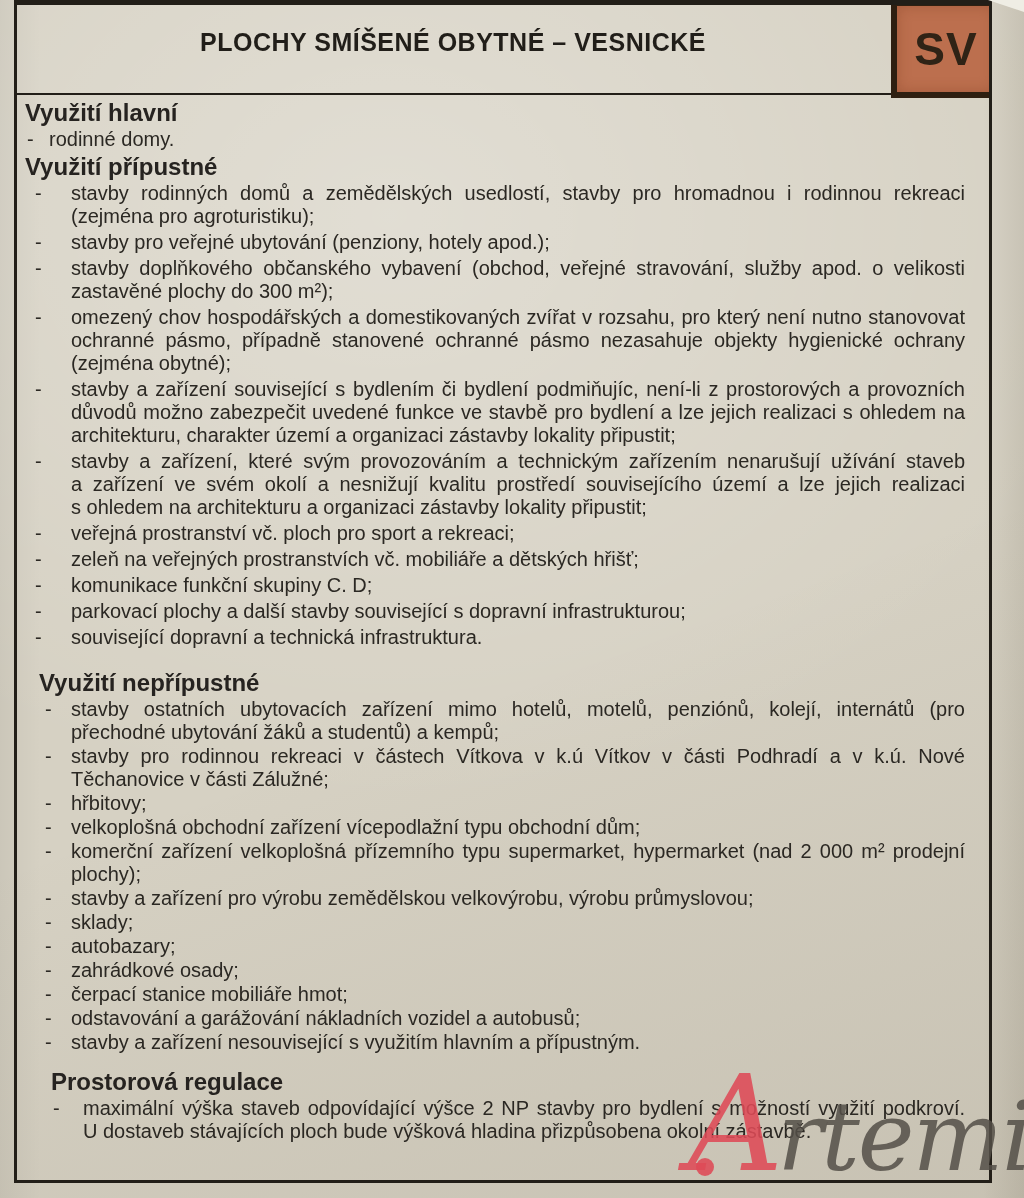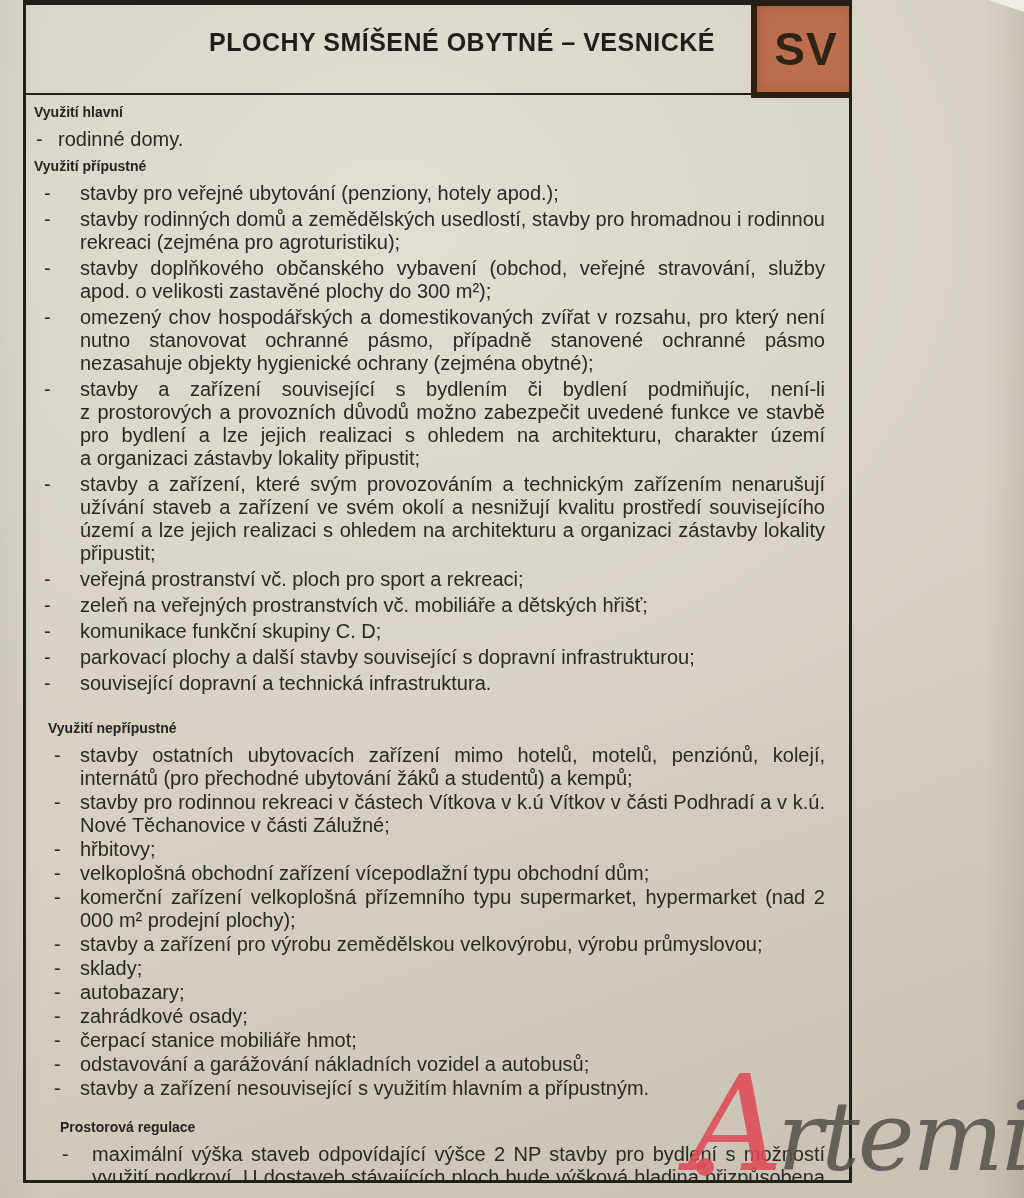--- a/index.html
+++ b/index.html
@@ -14,22 +14,22 @@
     width: 1024px; height: 1198px;
     background:
       radial-gradient(130% 90% at 38% 18%, rgba(255,255,255,0.28) 0%, rgba(255,255,255,0.0) 55%),
       linear-gradient(160deg, rgba(0,0,0,0.0) 55%, rgba(70,58,35,0.10) 100%),
       linear-gradient(90deg, rgba(0,0,0,0.05) 0%, rgba(0,0,0,0) 4%, rgba(0,0,0,0) 96%, rgba(60,50,30,0.10) 100%),
       #d6d1c3;
     overflow: hidden;
   }
   .doc {
     position: absolute;
-    left: 23px; top: 0;
-    width: 829px; height: 1183px;
+    left: 14px; top: 0;
+    width: 978px; height: 1183px;
     box-sizing: border-box;
     border: 3px solid #221e18;
     border-top-width: 5px;
     overflow: hidden;
   }
   .doc-header {
     position: relative;
     height: 88px;
     border-bottom: 2px solid #221e18;
   }
@@ -61,21 +61,21 @@
     letter-spacing: 1px;
   }
   .doc-body {
     padding: 6px 24px 0 8px;
     font-size: 20px;
     line-height: 23px;
     color: #2b2823;
   }
   h2 {
     margin: 0 0 4px 0;
-    font-size: 14px;
+    font-size: 24px;
     line-height: 23px;
     font-weight: bold;
     color: #262320;
   }
   ul { margin: 0; padding: 0; list-style: none; }
   li {
     position: relative;
     text-align: justify;
     margin-bottom: 4px;
   }
@@ -150,22 +150,22 @@
       <section class="sec sec-1">
         <h2>Využití hlavní</h2>
         <ul>
             <li>rodinné domy.</li>
           </ul>
       </section>
 
       <section class="sec sec-2">
         <h2>Využití přípustné</h2>
         <ul>
+            <li>stavby rodinných domů a&nbsp;zemědělských usedlostí, stavby pro hromadnou i&nbsp;rodinnou rekreaci (zejména pro agroturistiku);</li>
             <li>stavby pro veřejné ubytování (penziony, hotely apod.);</li>
-            <li>stavby rodinných domů a&nbsp;zemědělských usedlostí, stavby pro hromadnou i&nbsp;rodinnou rekreaci (zejména pro agroturistiku);</li>
             <li>stavby doplňkového občanského vybavení (obchod, veřejné stravování, služby apod. o&nbsp;velikosti zastavěné plochy do 300 m²);</li>
             <li>omezený chov hospodářských a&nbsp;domestikovaných zvířat v&nbsp;rozsahu, pro který není nutno stanovovat ochranné pásmo, případně stanovené ochranné pásmo nezasahuje objekty hygienické ochrany (zejména obytné);</li>
             <li>stavby a&nbsp;zařízení související s&nbsp;bydlením či bydlení podmiňujíc, není-li z&nbsp;prostorových a&nbsp;provozních důvodů možno zabezpečit uvedené funkce ve stavbě pro bydlení a&nbsp;lze jejich realizaci s&nbsp;ohledem na architekturu, charakter území a&nbsp;organizaci zástavby lokality připustit;</li>
             <li>stavby a&nbsp;zařízení, které svým provozováním a&nbsp;technickým zařízením nenarušují užívání staveb a&nbsp;zařízení ve svém okolí a&nbsp;nesnižují kvalitu prostředí souvisejícího území a&nbsp;lze jejich realizaci s&nbsp;ohledem na architekturu a&nbsp;organizaci zástavby lokality připustit;</li>
             <li>veřejná prostranství vč. ploch pro sport a&nbsp;rekreaci;</li>
             <li>zeleň na veřejných prostranstvích vč. mobiliáře a&nbsp;dětských hřišť;</li>
             <li>komunikace funkční skupiny C. D;</li>
             <li>parkovací plochy a&nbsp;další stavby související s&nbsp;dopravní infrastrukturou;</li>
             <li>související dopravní a&nbsp;technická infrastruktura.</li>
           </ul>

